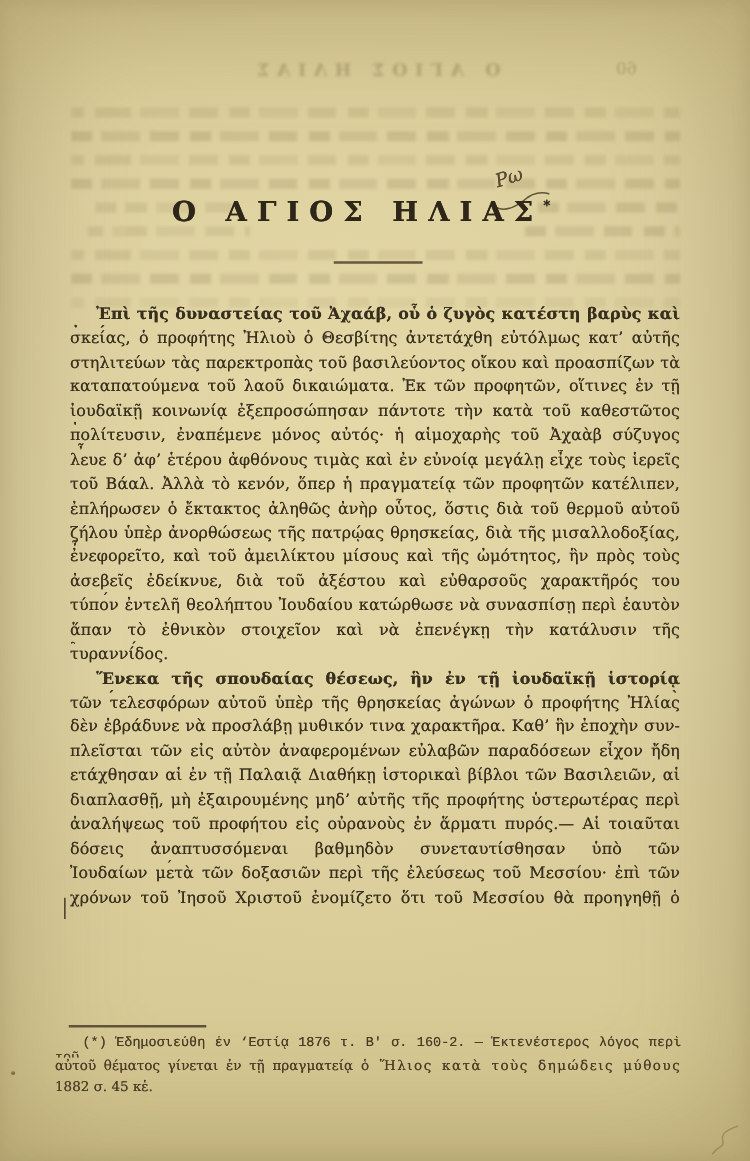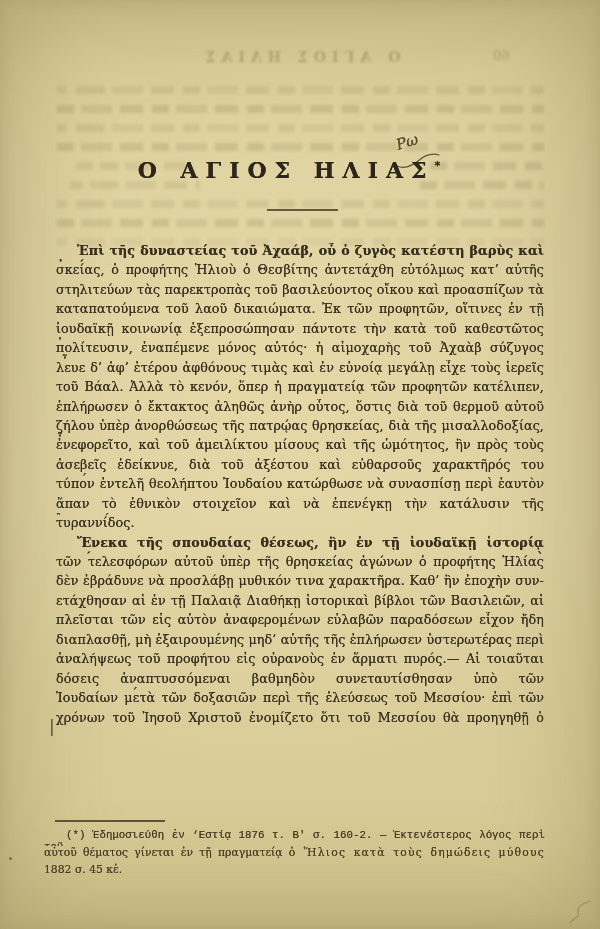--- a/index.html
+++ b/index.html
@@ -106,23 +106,23 @@
       <div class="ln">ἐνεφορεῖτο, καὶ τοῦ ἀμειλίκτου μίσους καὶ τῆς ὠμότητος, ἣν πρὸς τοὺς</div>
       <div class="ln">ἀσεβεῖς ἐδείκνυε, διὰ τοῦ ἀξέστου καὶ εὐθαρσοῦς χαρακτῆρός του παρέχων</div>
       <div class="ln">τύπον ἐντελῆ θεολήπτου Ἰουδαίου κατώρθωσε νὰ συνασπίσῃ περὶ ἑαυτὸν</div>
       <div class="ln">ἅπαν τὸ ἐθνικὸν στοιχεῖον καὶ νὰ ἐπενέγκῃ τὴν κατάλυσιν τῆς λαομισήτου</div>
       <div class="ln end">τυραννίδος.</div>
     </div>
     <div>
       <div class="ln ind">Ἕνεκα τῆς σπουδαίας θέσεως, ἣν ἐν τῇ ἰουδαϊκῇ ἱστορίᾳ κατέχει, καὶ</div>
       <div class="ln">τῶν τελεσφόρων αὐτοῦ ὑπὲρ τῆς θρησκείας ἀγώνων ὁ προφήτης Ἠλίας</div>
       <div class="ln">δὲν ἐβράδυνε νὰ προσλάβῃ μυθικόν τινα χαρακτῆρα. Καθ’ ἣν ἐποχὴν συν-</div>
+      <div class="ln">πλεῖσται τῶν εἰς αὐτὸν ἀναφερομένων εὐλαβῶν παραδόσεων εἶχον ἤδη</div>
       <div class="ln">ετάχθησαν αἱ ἐν τῇ Παλαιᾷ Διαθήκῃ ἱστορικαὶ βίβλοι τῶν Βασιλειῶν, αἱ</div>
-      <div class="ln">πλεῖσται τῶν εἰς αὐτὸν ἀναφερομένων εὐλαβῶν παραδόσεων εἶχον ἤδη</div>
-      <div class="ln">διαπλασθῇ, μὴ ἐξαιρουμένης μηδ’ αὐτῆς τῆς ἐπλήρωσεν ὑστερωτέρας περὶ</div>
+      <div class="ln">διαπλασθῇ, μὴ ἐξαιρουμένης μηδ’ αὐτῆς τῆς προφήτης ὑστερωτέρας περὶ</div>
       <div class="ln">ἀναλήψεως τοῦ προφήτου εἰς οὐρανοὺς ἐν ἅρματι πυρός.— Αἱ τοιαῦται παρα-</div>
       <div class="ln">δόσεις ἀναπτυσσόμεναι βαθμηδὸν συνεταυτίσθησαν ὑπὸ τῶν μεταγενεστέρων</div>
       <div class="ln">Ἰουδαίων μετὰ τῶν δοξασιῶν περὶ τῆς ἐλεύσεως τοῦ Μεσσίου· ἐπὶ τῶν</div>
       <div class="ln">χρόνων τοῦ Ἰησοῦ Χριστοῦ ἐνομίζετο ὅτι τοῦ Μεσσίου θὰ προηγηθῇ ὁ</div>
     </div>
   </div>
 
   <span class="margin-bar">|</span>
 
   <div class="foot-rule"></div>

